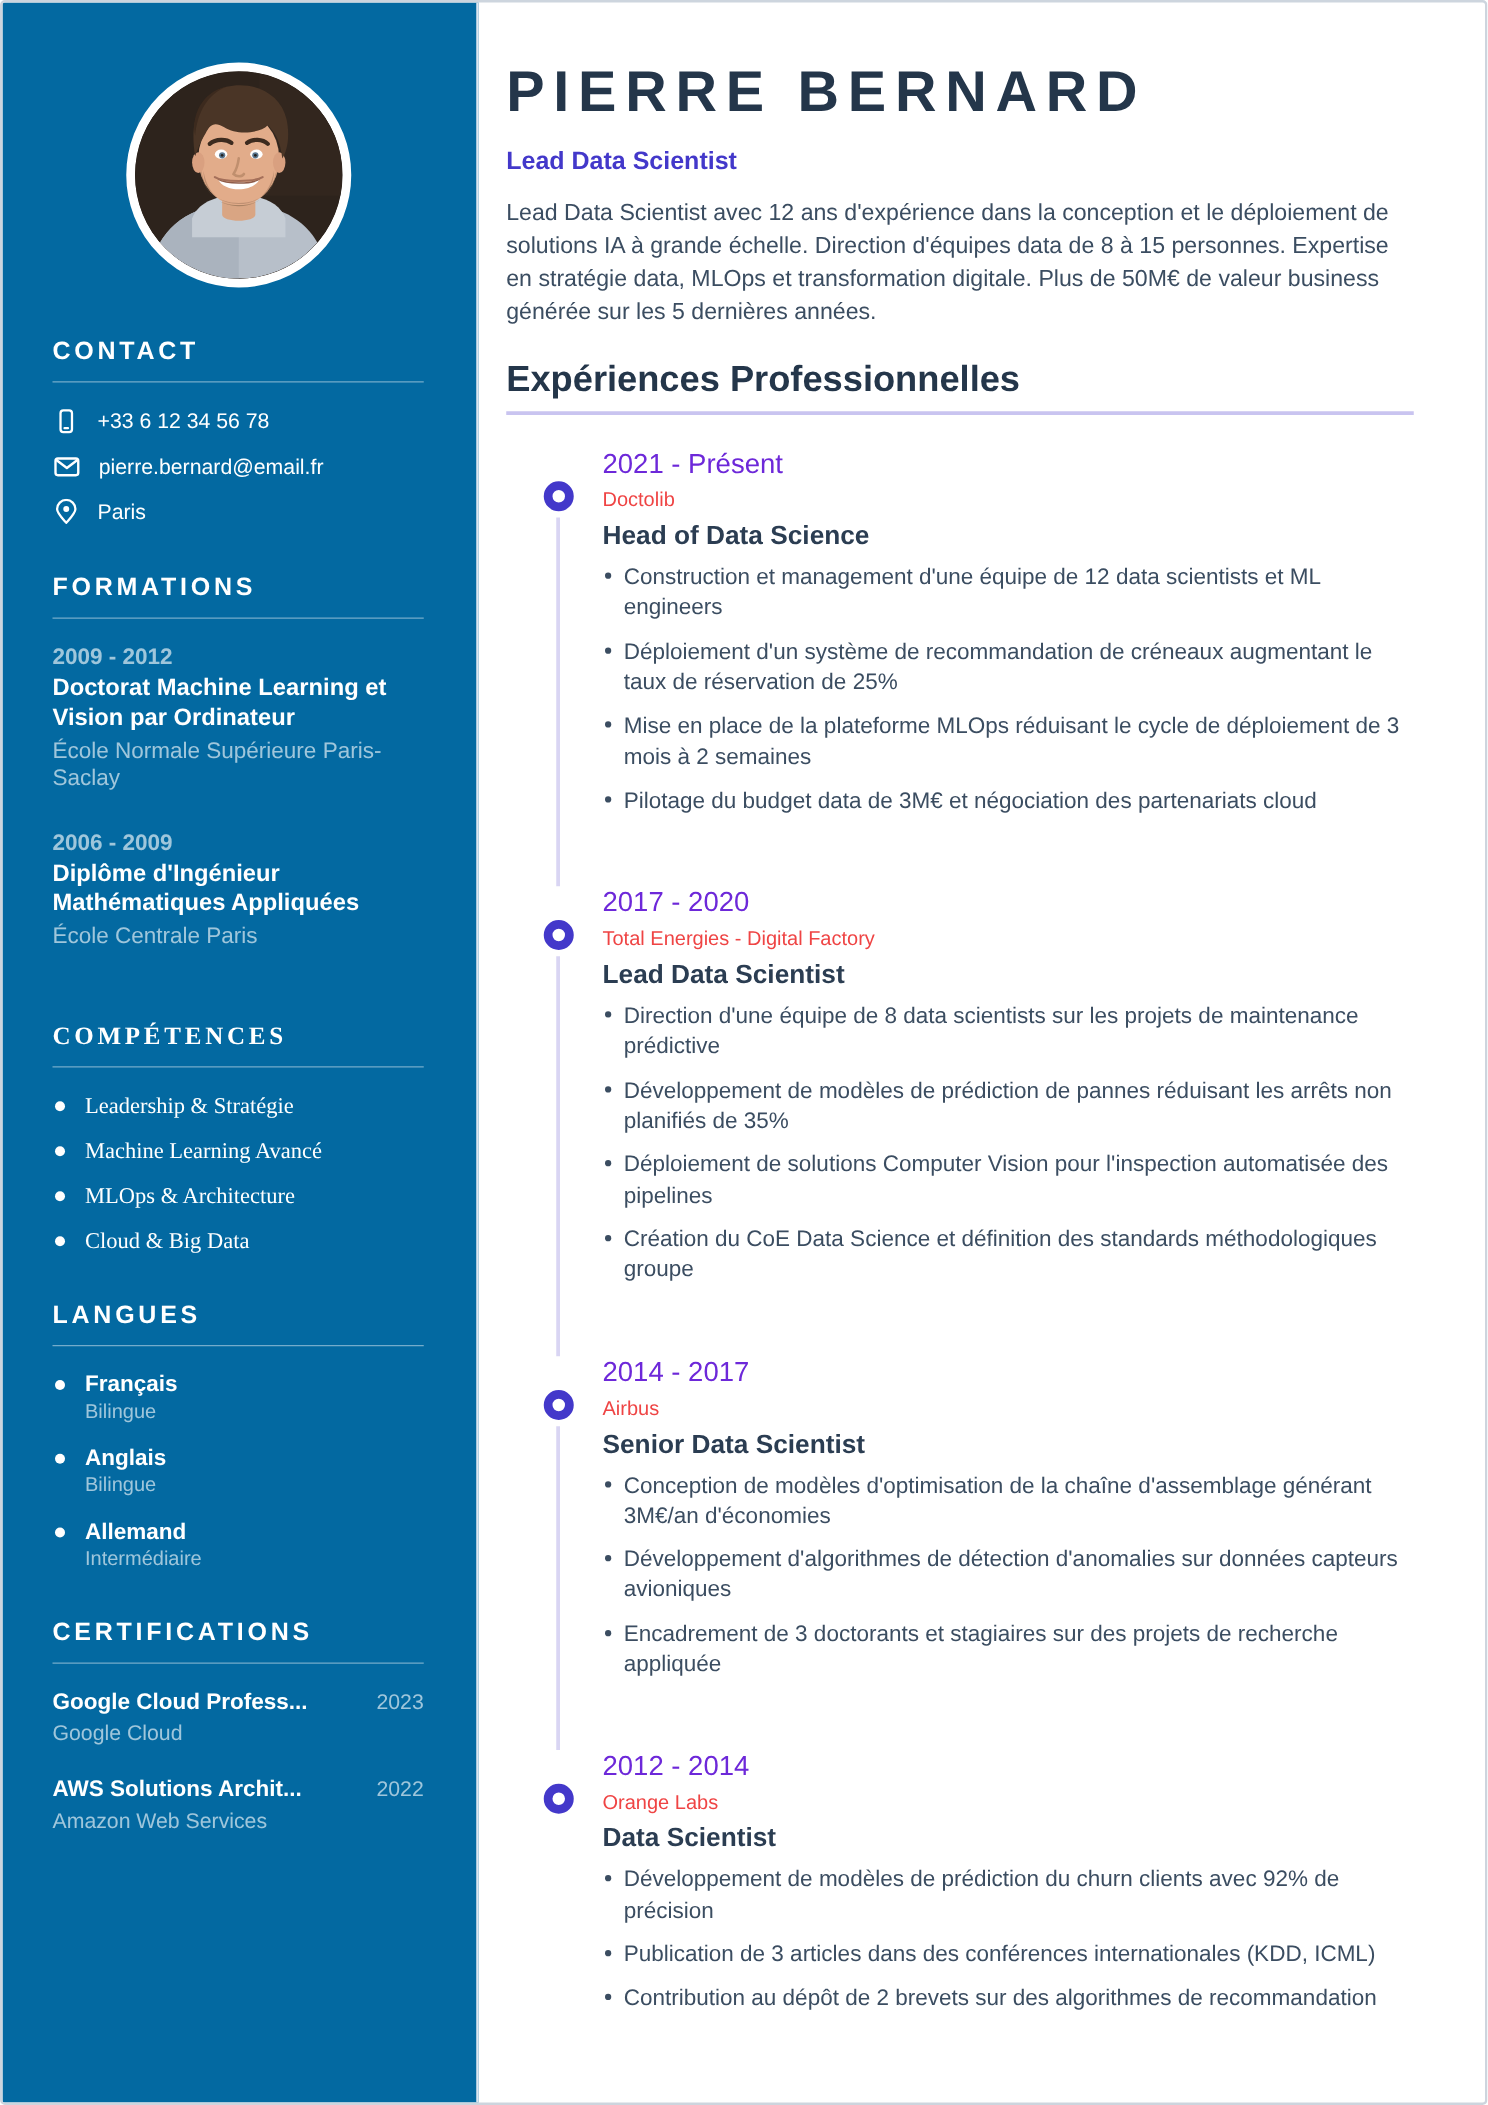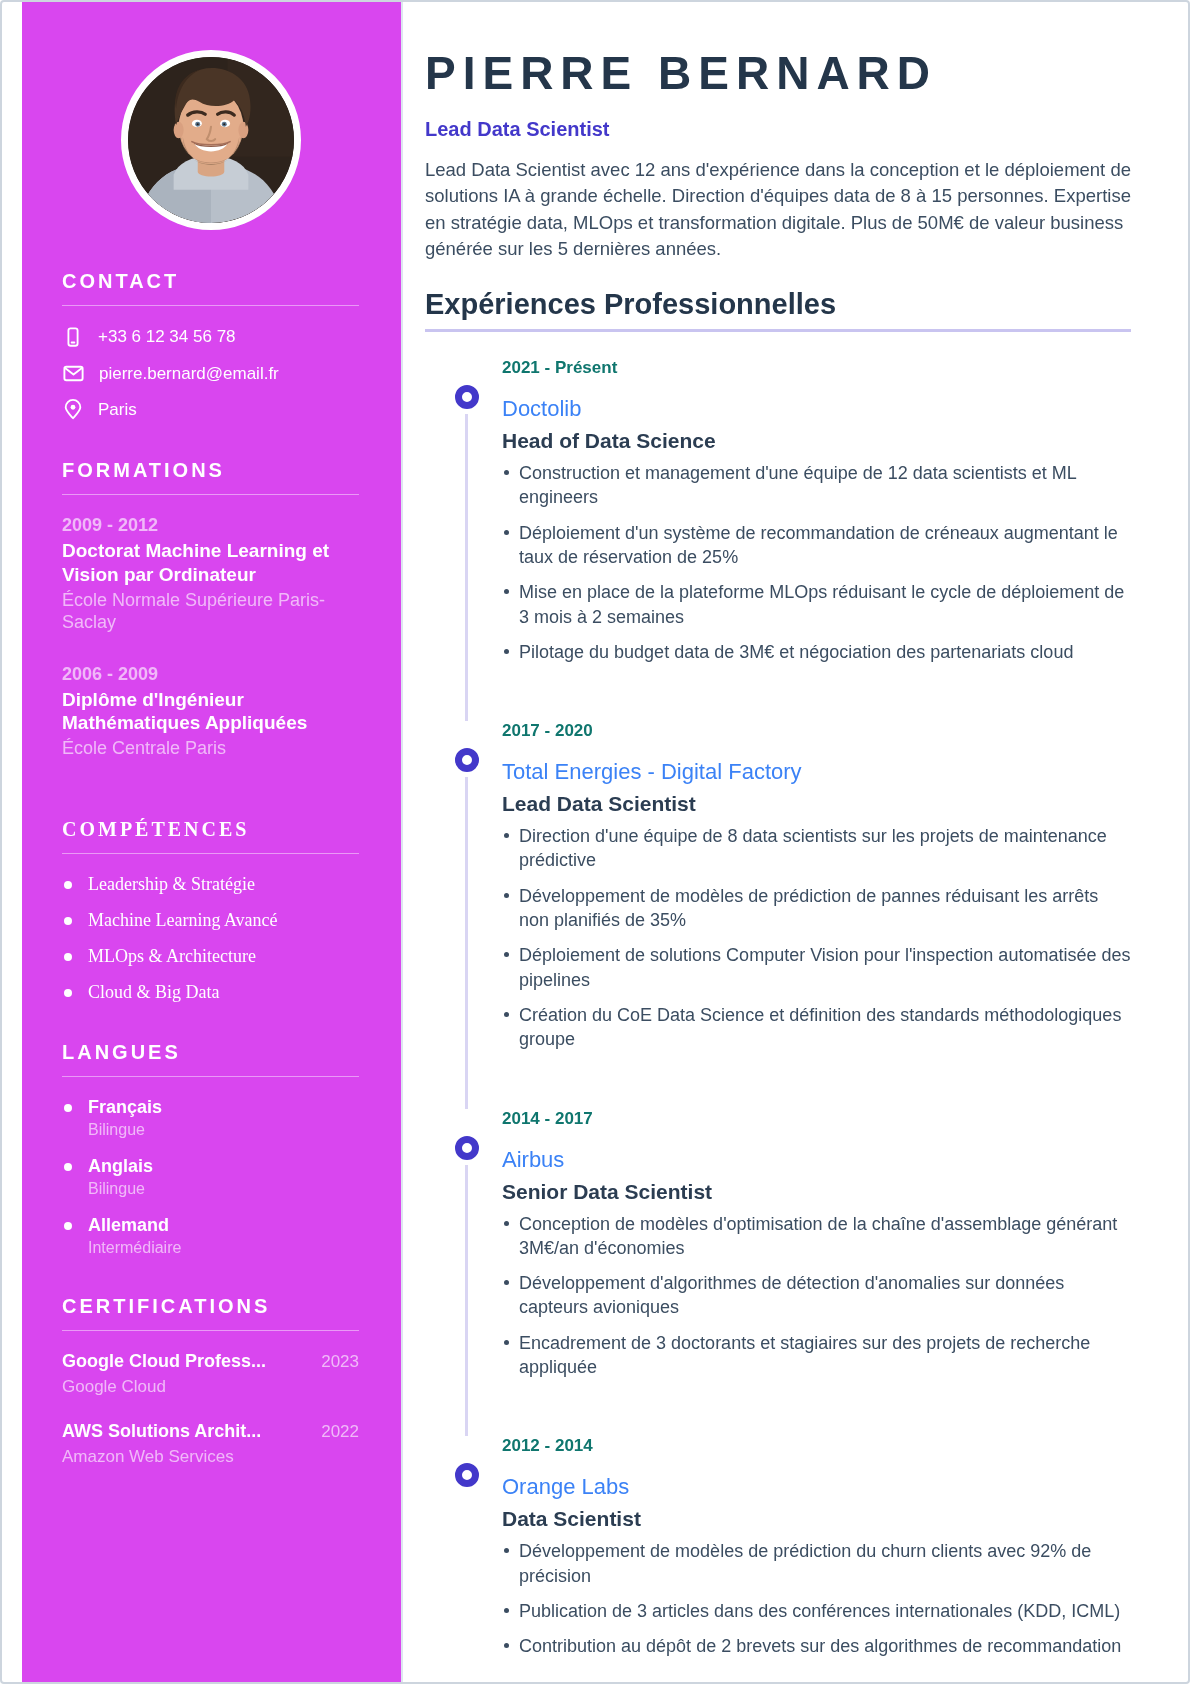--- a/index.html
+++ b/index.html
@@ -14,25 +14,24 @@
     border: 2px solid #cdd5de;
     border-radius: 4px;
     display: flex;
     overflow: hidden;
     background: #ffffff;
   }
 
   
   .sidebar {
     width: 381px; min-width: 381px;
-    background: #d946ef;
+    background: #0369a1;
     color: #ffffff;
     padding: 48px 42px 40px 40px;
     border-right: 2px solid #dde6f0;
-    margin-left: 20px;
   }
   .photo-wrap { display: flex; justify-content: center; margin-bottom: 40px; }
   .photo {
     width: 180px; height: 180px;
     border: 7px solid #ffffff;
     border-radius: 50%;
     overflow: hidden;
     background: #2d231c;
   }
   .photo svg { display: block; width: 100%; height: 100%; }
@@ -111,22 +110,22 @@
   }
   .marker-col { width: 47px; min-width: 47px; position: relative; }
   .marker-dot {
     position: absolute; left: 0; top: 27px;
     width: 24px; height: 24px;
     border: 7px solid #4338ca; border-radius: 50%;
     background: #ffffff;
   }
   .exp-body { flex: 1; padding-bottom: 46px; }
   .exp-item:last-child .exp-body { padding-bottom: 0; }
-  .exp-period { font-size: 17px; font-weight: bold; color: #0f766e; }
-  .exp-company { font-size: 22px; color: #3b82f6; margin-top: 18px; }
+  .exp-period { font-size: 22px; font-weight: normal; color: #6d28d9; }
+  .exp-company { font-size: 16px; color: #ef4444; margin-top: 8px; }
   .exp-role { font-size: 21px; font-weight: bold; color: #2b3d52; margin-top: 7px; }
   .exp-bullets { list-style: none; margin-top: 8px; }
   .exp-bullets li {
     position: relative; padding-left: 17px;
     font-size: 18px; line-height: 1.35; color: #3b4d61;
     margin-bottom: 11px;
   }
   .exp-bullets li::before {
     content: ""; position: absolute; left: 2px; top: 9px;
     width: 5px; height: 5px; border-radius: 50%; background: #3b4d61;

